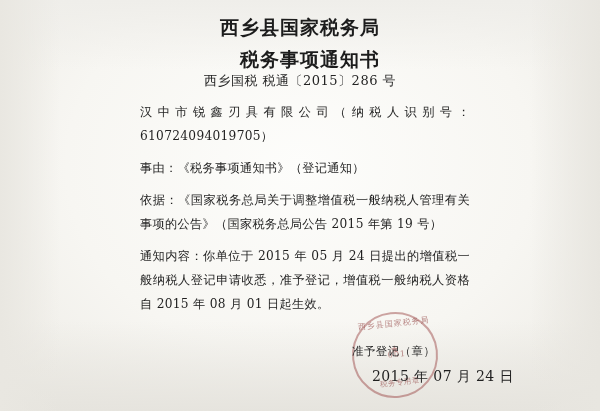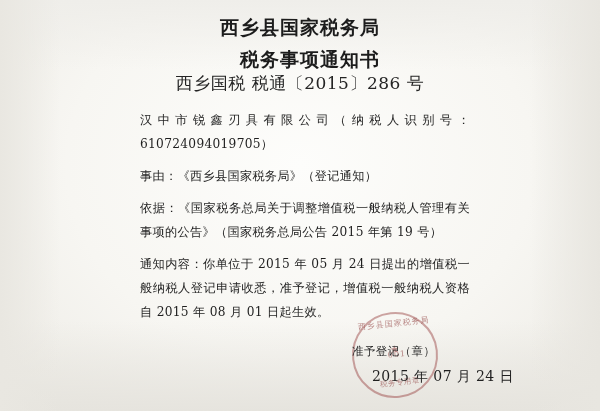--- a/index.html
+++ b/index.html
@@ -73,29 +73,29 @@
     margin-top: 6px;
     padding-left: 20px;
   }
   .doc-number {
     position: absolute;
     left: 0;
     top: 72px;
     width: 100%;
     text-align: center;
     font-family: "DejaVu Serif", "Liberation Serif", serif;
-    font-size: 17px;
+    font-size: 13px;
     color: #242424;
     letter-spacing: 0.5px;
   }
 
   .body-block {
     position: absolute;
     left: 140px;
-    top: 108px;
+    top: 100px;
     width: 330px;
     font-family: "DejaVu Serif", "Liberation Serif", serif;
     font-size: 12.2px;
     color: #1f1f1f;
     line-height: 24px;
     letter-spacing: 0.3px;
   }
   .para {
     margin: 0 0 8px 0;
     text-align: justify;
@@ -191,21 +191,21 @@
 
   <div class="title-block">
     <div class="title-line1">西乡县国家税务局</div>
     <div class="title-line2">税务事项通知书</div>
   </div>
 
   <div class="doc-number">西乡国税  税通〔2015〕286 号</div>
 
   <div class="body-block">
     <p class="para">汉中市锐鑫刃具有限公司（纳税人识别号：610724094019705）</p>
-    <p class="para">事由：《西乡县国家税务局》（登记通知）</p>
+    <p class="para">事由：《税务事项通知书》（登记通知）</p>
     <p class="para">依据：《国家税务总局关于调整增值税一般纳税人管理有关事项的公告》（国家税务总局公告 2015 年第 19 号）</p>
     <p class="para">通知内容：你单位于 2015 年 05 月 24 日提出的增值税一般纳税人登记申请收悉，准予登记，增值税一般纳税人资格自 2015 年 08 月 01 日起生效。</p>
   </div>
 
   <div class="seal">
     <div class="seal-inner"></div>
     <div class="seal-arc-text">西乡县国家税务局</div>
     <div class="seal-star">★</div>
     <div class="seal-mid-text">001</div>
     <div class="seal-bottom-text">税务专用章</div>

